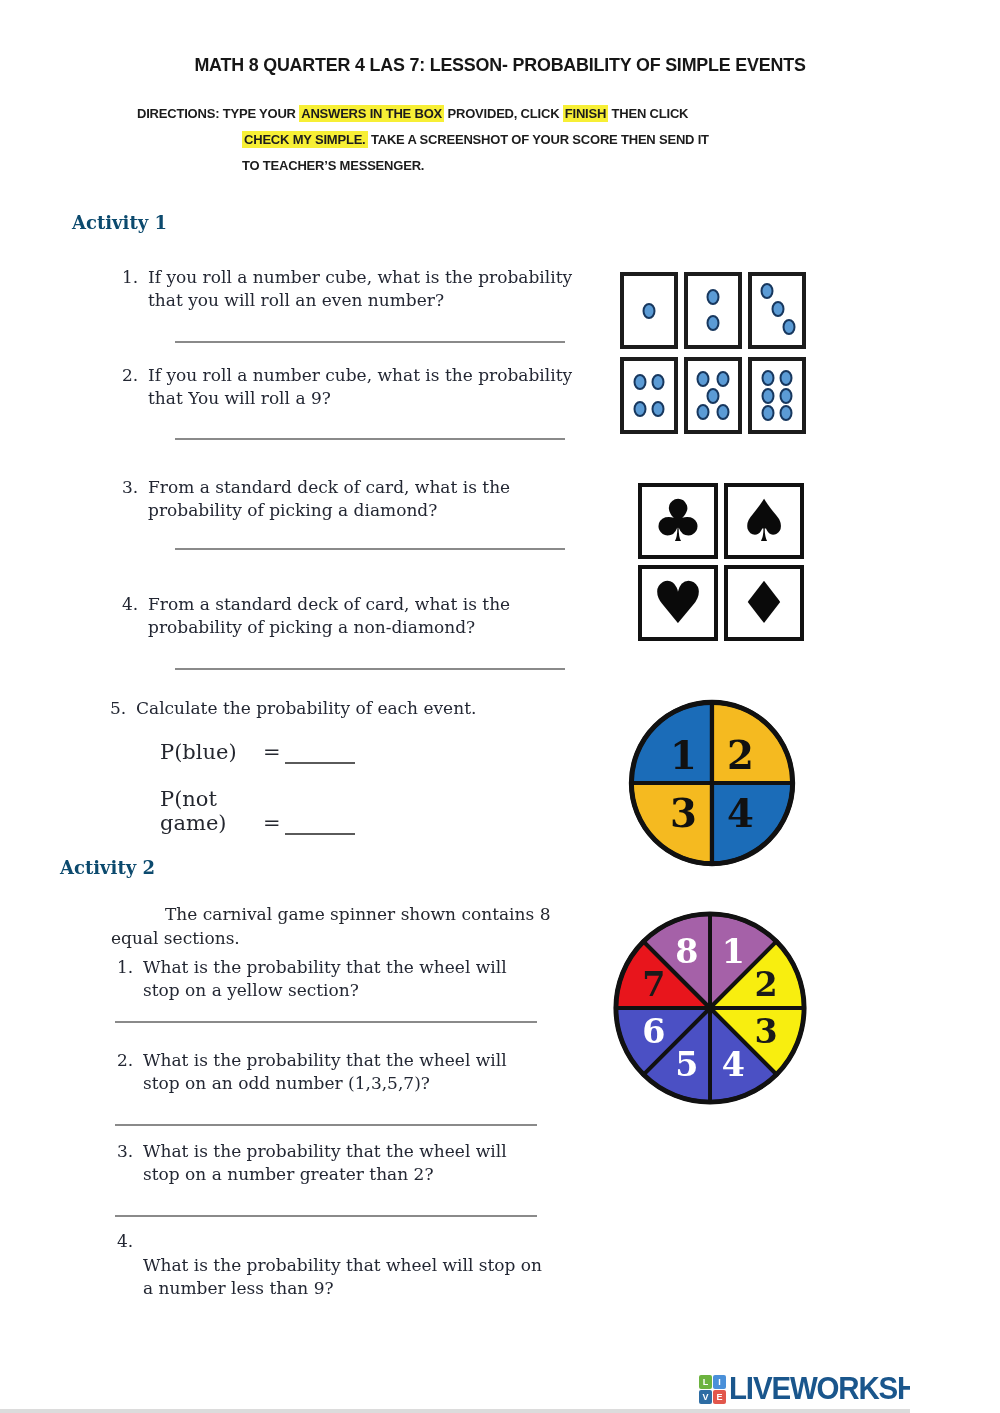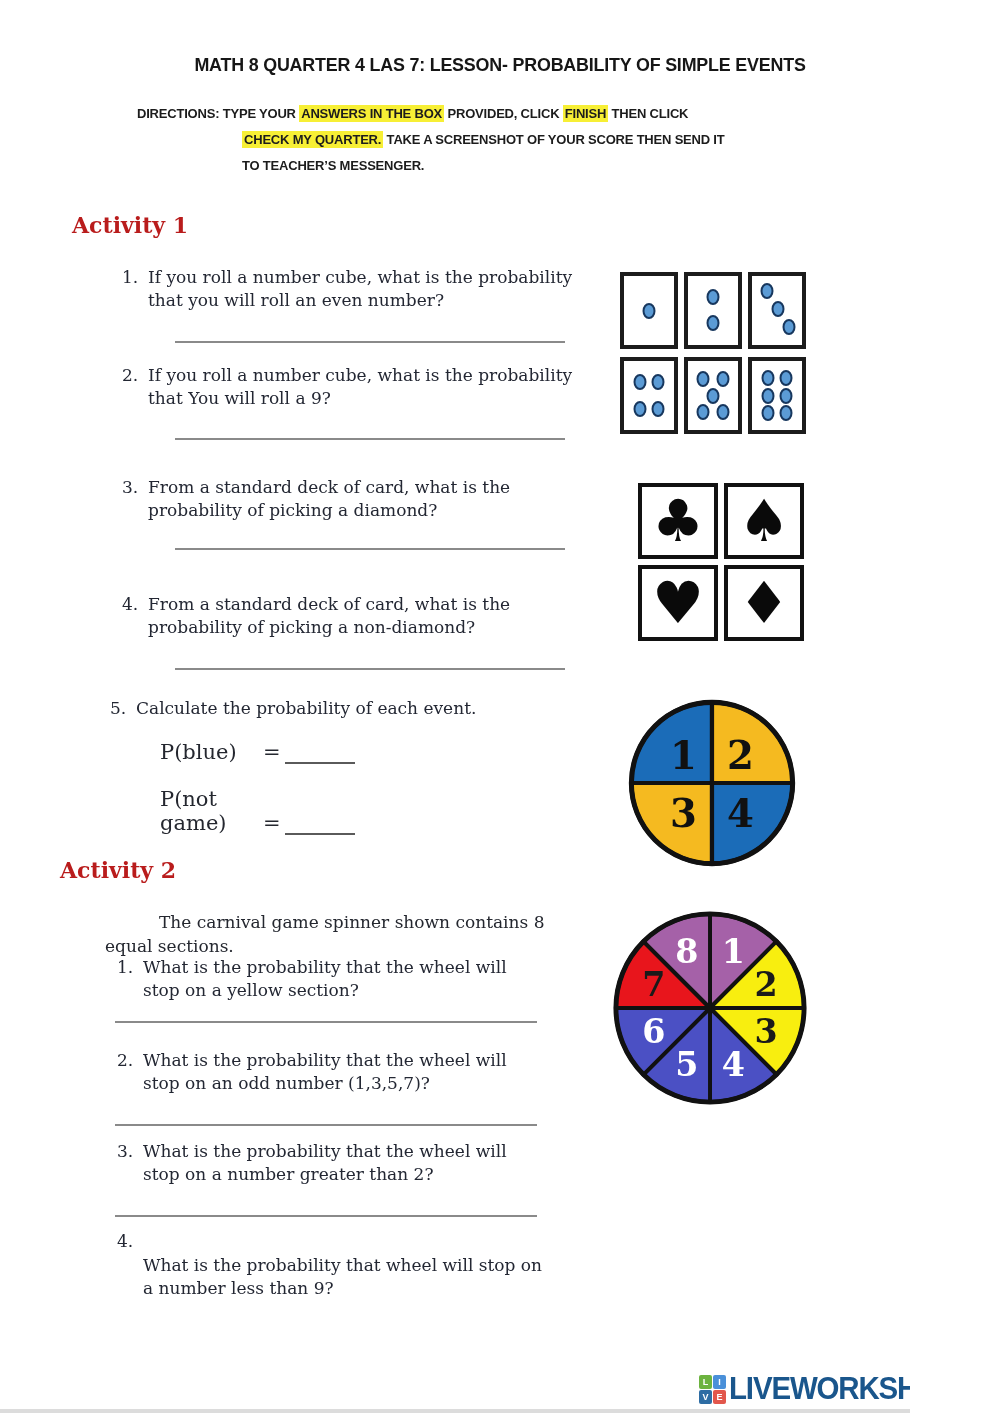--- a/index.html
+++ b/index.html
@@ -18,21 +18,21 @@
   .directions {
     position:absolute; left:113px; top:101px; width:760px;
     font-family:"Liberation Sans", sans-serif; font-weight:700; font-size:13px;
     line-height:26px; color:#1c1c1c; letter-spacing:-0.2px;
     padding-left:105px; text-indent:-105px;margin-left:24px;
   }
   .directions .seg { font-weight:700; }
   .hl { background:#f7ef35; padding:1px 2px; }
 
   
-  .act-heading { font-weight:700; font-size:22px; color:#b91c1c; }
+  .act-heading { font-weight:700; font-size:18px; color:#0c4a6e; }
   .dir-line { font-size:17px; }
   .dir-label { font-weight:700; font-style:italic; }
   .bullet { font-size:12px; vertical-align:middle; }
 
   .q { position:absolute; display:flex; font-size:17px; line-height:23px; color:#232733; }
   .qnum { flex:0 0 26px; }
   .qtext { width:452px; }
   .intro { position:absolute; font-size:17px; line-height:24px; width:440px; text-indent:54px; }
 
   .ansline { position:absolute; border-top:2px solid #8a8a8a; height:0; }
@@ -69,21 +69,21 @@
 </style>
 </head>
 <body>
 
 <div class="page">
 
   <div class="title">MATH 8 QUARTER 4  LAS 7: LESSON- PROBABILITY OF SIMPLE EVENTS</div>
 
   <div class="directions">
     <span class="seg">DIRECTIONS</span><span class="seg">: TYPE YOUR </span><span class="hl">ANSWERS IN THE BOX</span><span class="seg"> PROVIDED, CLICK </span><span class="hl">FINISH</span><span class="seg"> THEN CLICK</span><br>
-    <span class="hl">CHECK MY QUARTER.</span><span class="seg"> TAKE A SCREENSHOT OF YOUR SCORE THEN SEND IT</span><br>
+    <span class="hl">CHECK MY SIMPLE.</span><span class="seg"> TAKE A SCREENSHOT OF YOUR SCORE THEN SEND IT</span><br>
     <span class="seg">TO TEACHER’S MESSENGER.</span>
   </div>
 
   <div class="abs act-heading" style="left:72px; top:212px;">Activity 1</div>
 
 
   <div class="q" style="left:122px; top:266px;">
     <span class="qnum">1.</span>
     <span class="qtext">If you roll a number cube, what is the probability that you will roll an even number?</span>
   </div>
@@ -181,21 +181,21 @@
     <path d="M100,100 L196,100 A96,96 0 0 1 100,196 Z" stroke="#111" stroke-width="5" fill="#1b6cb8"></path>
     <circle cx="100" cy="100" r="96" fill="none" stroke="#111" stroke-width="6"></circle>
     <text class="spin-label" x="66" y="67" font-size="46" text-anchor="middle" dominant-baseline="central" fill="#111111">1</text>
     <text class="spin-label" x="134" y="67" font-size="46" text-anchor="middle" dominant-baseline="central" fill="#111111">2</text>
     <text class="spin-label" x="66" y="136" font-size="46" text-anchor="middle" dominant-baseline="central" fill="#111111">3</text>
     <text class="spin-label" x="134" y="136" font-size="46" text-anchor="middle" dominant-baseline="central" fill="#111111">4</text>
   </svg>
 
   <div class="abs act-heading" style="left:60px; top:857px;">Activity 2</div>
 
-  <div class="intro" style="left:105px; top:902px;margin-top:8px;">The carnival game spinner shown contains 8 equal sections.</div>
+  <div class="intro" style="left:111px; top:902px;">The carnival game spinner shown contains 8 equal sections.</div>
 
   <div class="q" style="left:117px; top:956px;">
     <span class="qnum">1.</span>
     <span class="qtext" style="width:400px;">What is the probability that the wheel will stop on a yellow section?</span>
   </div>
   <div class="ansline" style="left:115px; top:1021px; width:422px;"></div>
 
   <div class="q" style="left:117px; top:1049px;">
     <span class="qnum">2.</span>
     <span class="qtext" style="width:400px;">What is the probability that the wheel will stop on an odd number (1,3,5,7)?</span>

